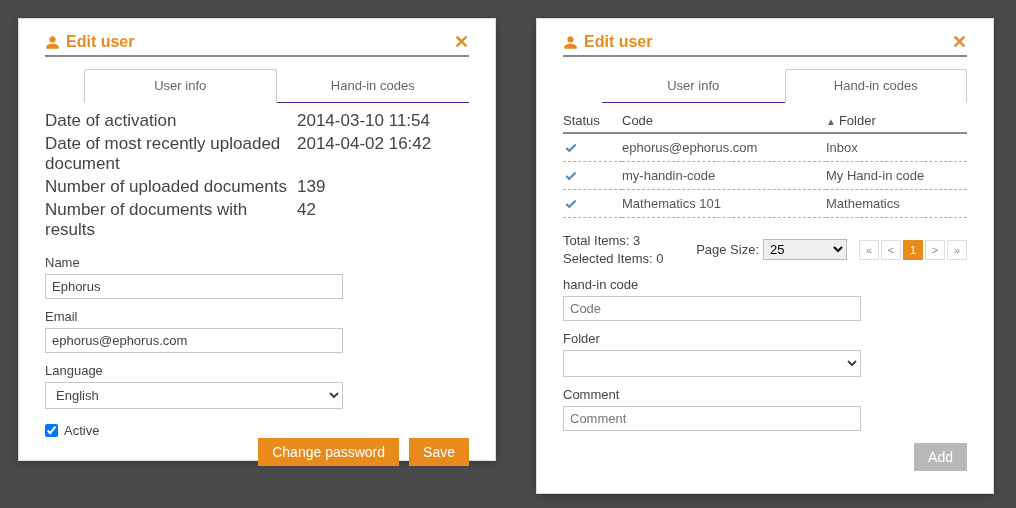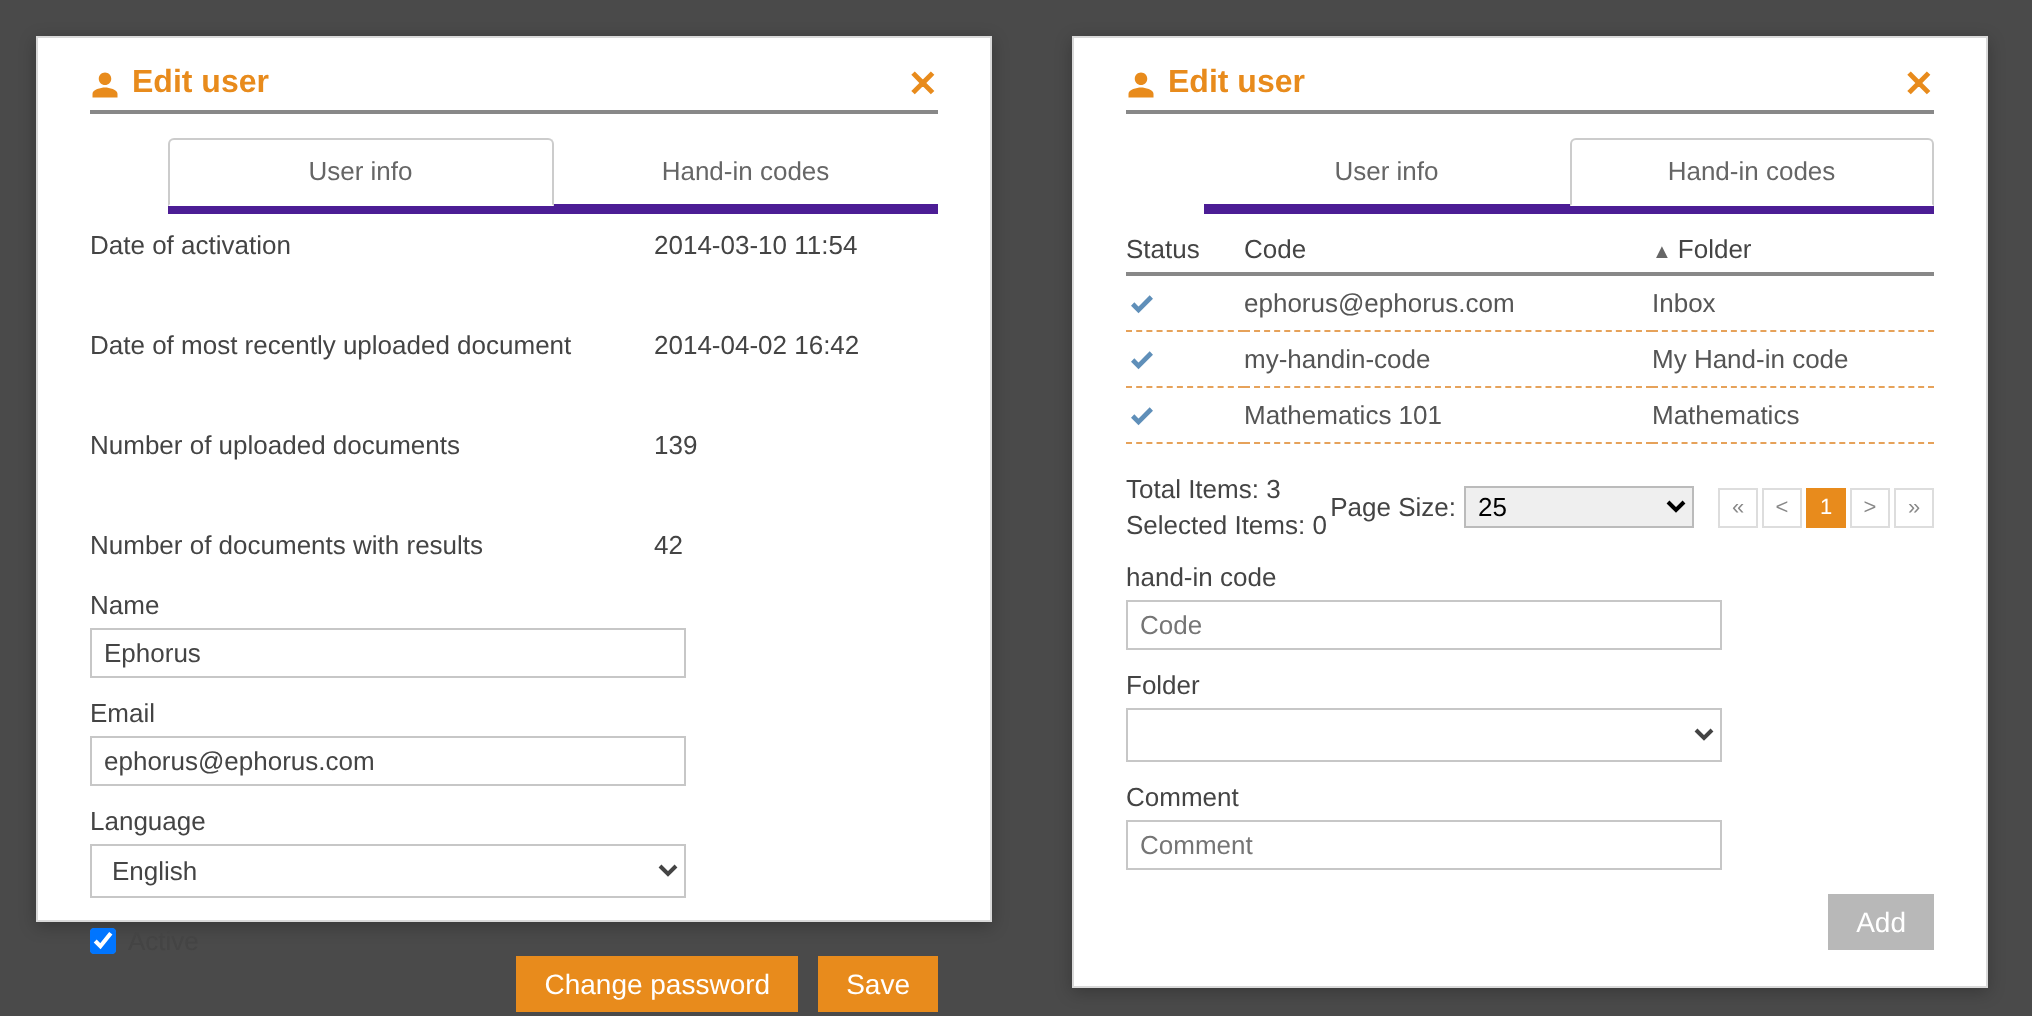--- a/index.html
+++ b/index.html
@@ -52,21 +52,21 @@
   .user-icon svg { display:block; }
   .close-icon {
     color: #e88b1c;
     font-size: 18px;
     font-weight: bold;
     cursor: pointer;
     line-height: 1;
   }
   .tabs {
     display: flex;
-    border-bottom: 5px solid #4c1d95;
+    border-bottom: 1px solid #4c1d95;
     margin-bottom: 6px;
     margin-left: 39px;
   }
   .tab {
     flex: 1;
     text-align: center;
     padding: 8px 0;
     color: #666;
     font-size: 13px;
     cursor: pointer;
@@ -78,24 +78,23 @@
     border: 1px solid #ccc;
     border-bottom: 1px solid #fff;
     border-radius: 3px 3px 0 0;
     margin-bottom: -1px;
   }
   .info-grid {
     display: grid;
     grid-template-columns: 250px auto;
     column-gap: 2px;
     row-gap: 0px;
-    font-size: 13px;
+    font-size: 17px;
     margin-bottom: 14px;
     color:#444;
-    gap:32px;
   }
   .info-grid div { padding: 1.5px 0; }
   .field-label {
     display: block;
     font-size: 13px;
     margin-top: 10px;
     margin-bottom: 4px;
     color: #444;
   }
   .text-input, .select-input {
@@ -161,21 +160,21 @@
     margin-top: 14px;
     font-size: 13px;
     color:#444;
   }
   .stats-left { flex: 0 0 auto; line-height:1.35;}
   .stats-right { margin-left:auto; display:flex; align-items:center; gap:4px; }
   .page-size-select {
     border:1px solid #bbb;
     font-size:13px;
     padding:1px 2px;
-    width:115px;
+    width:84px;
   }
   .pager {
     display:flex;
     gap:2px;
     margin-left:8px;
   }
   .pager span {
     display:inline-flex;
     align-items:center;
     justify-content:center;

